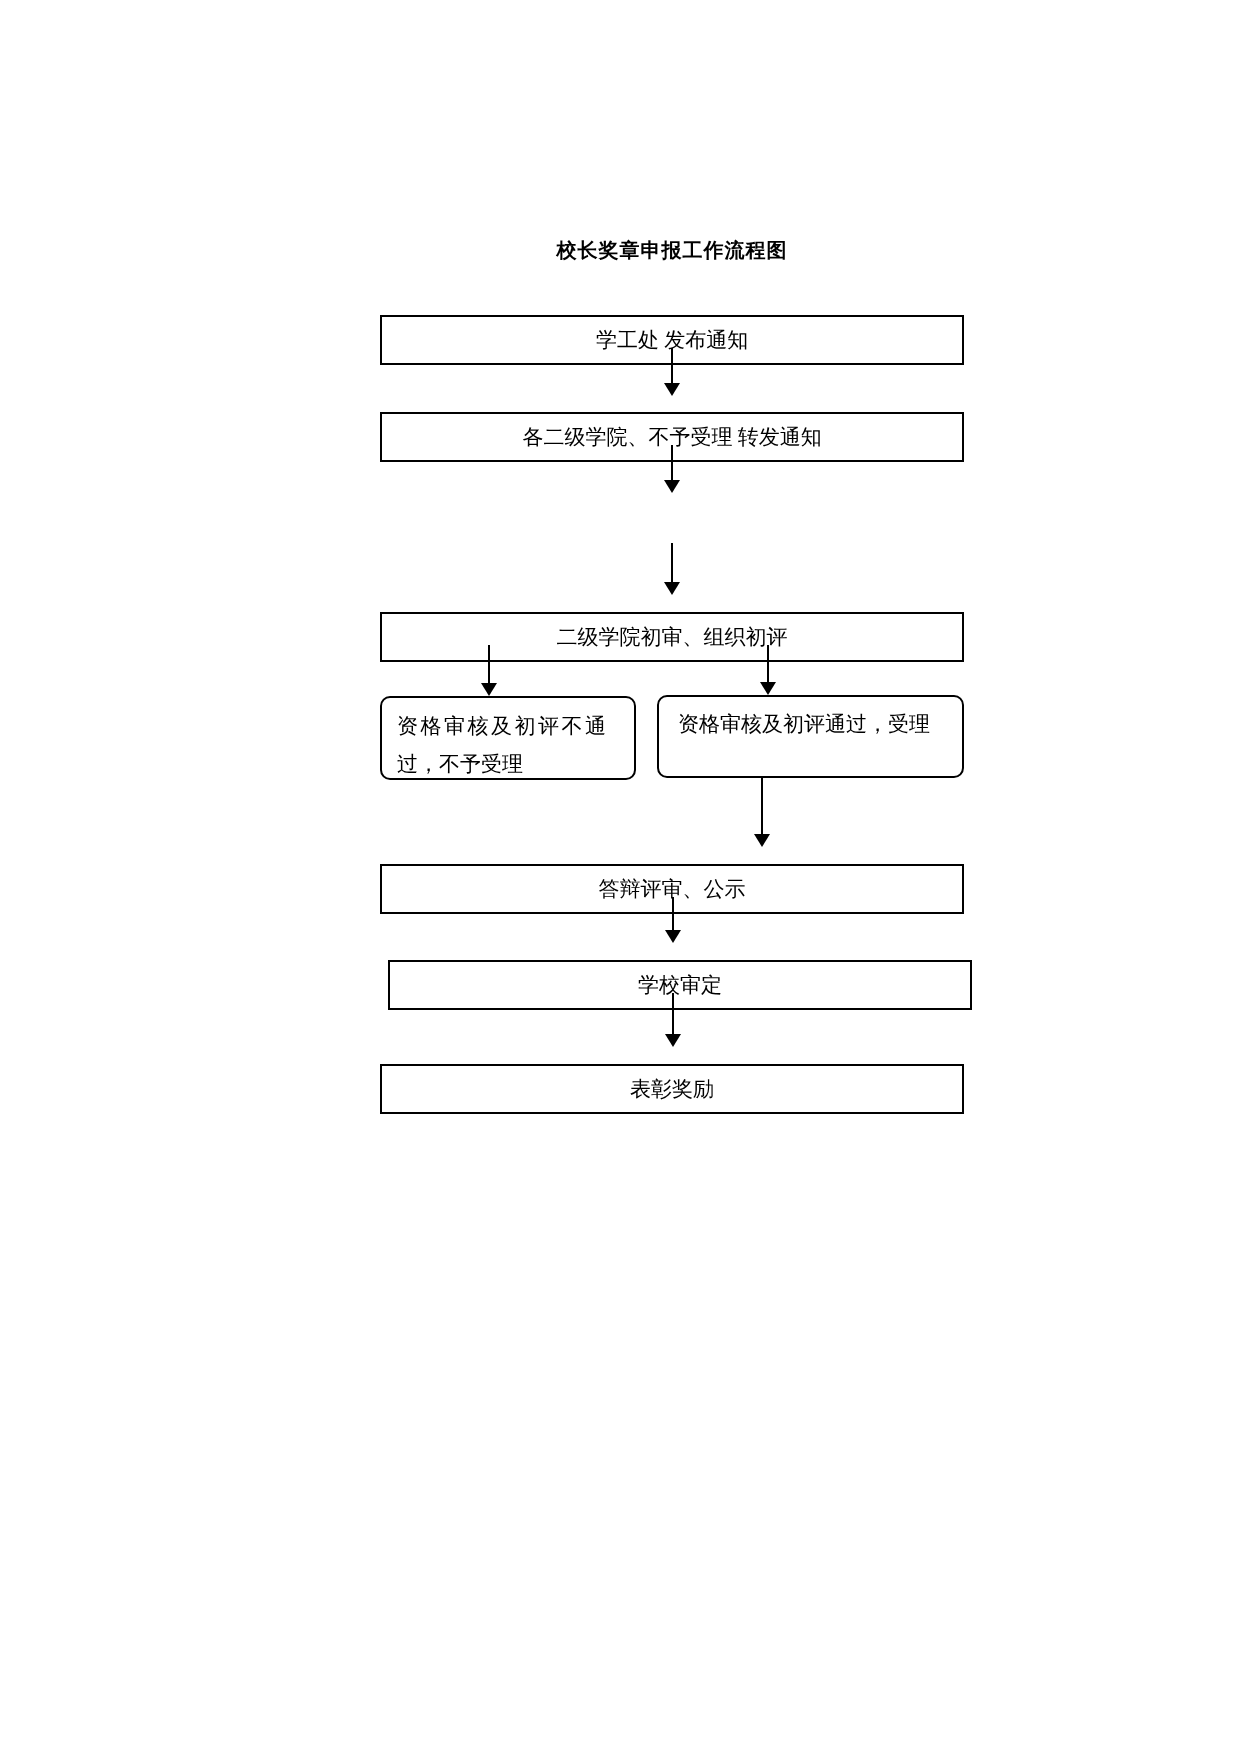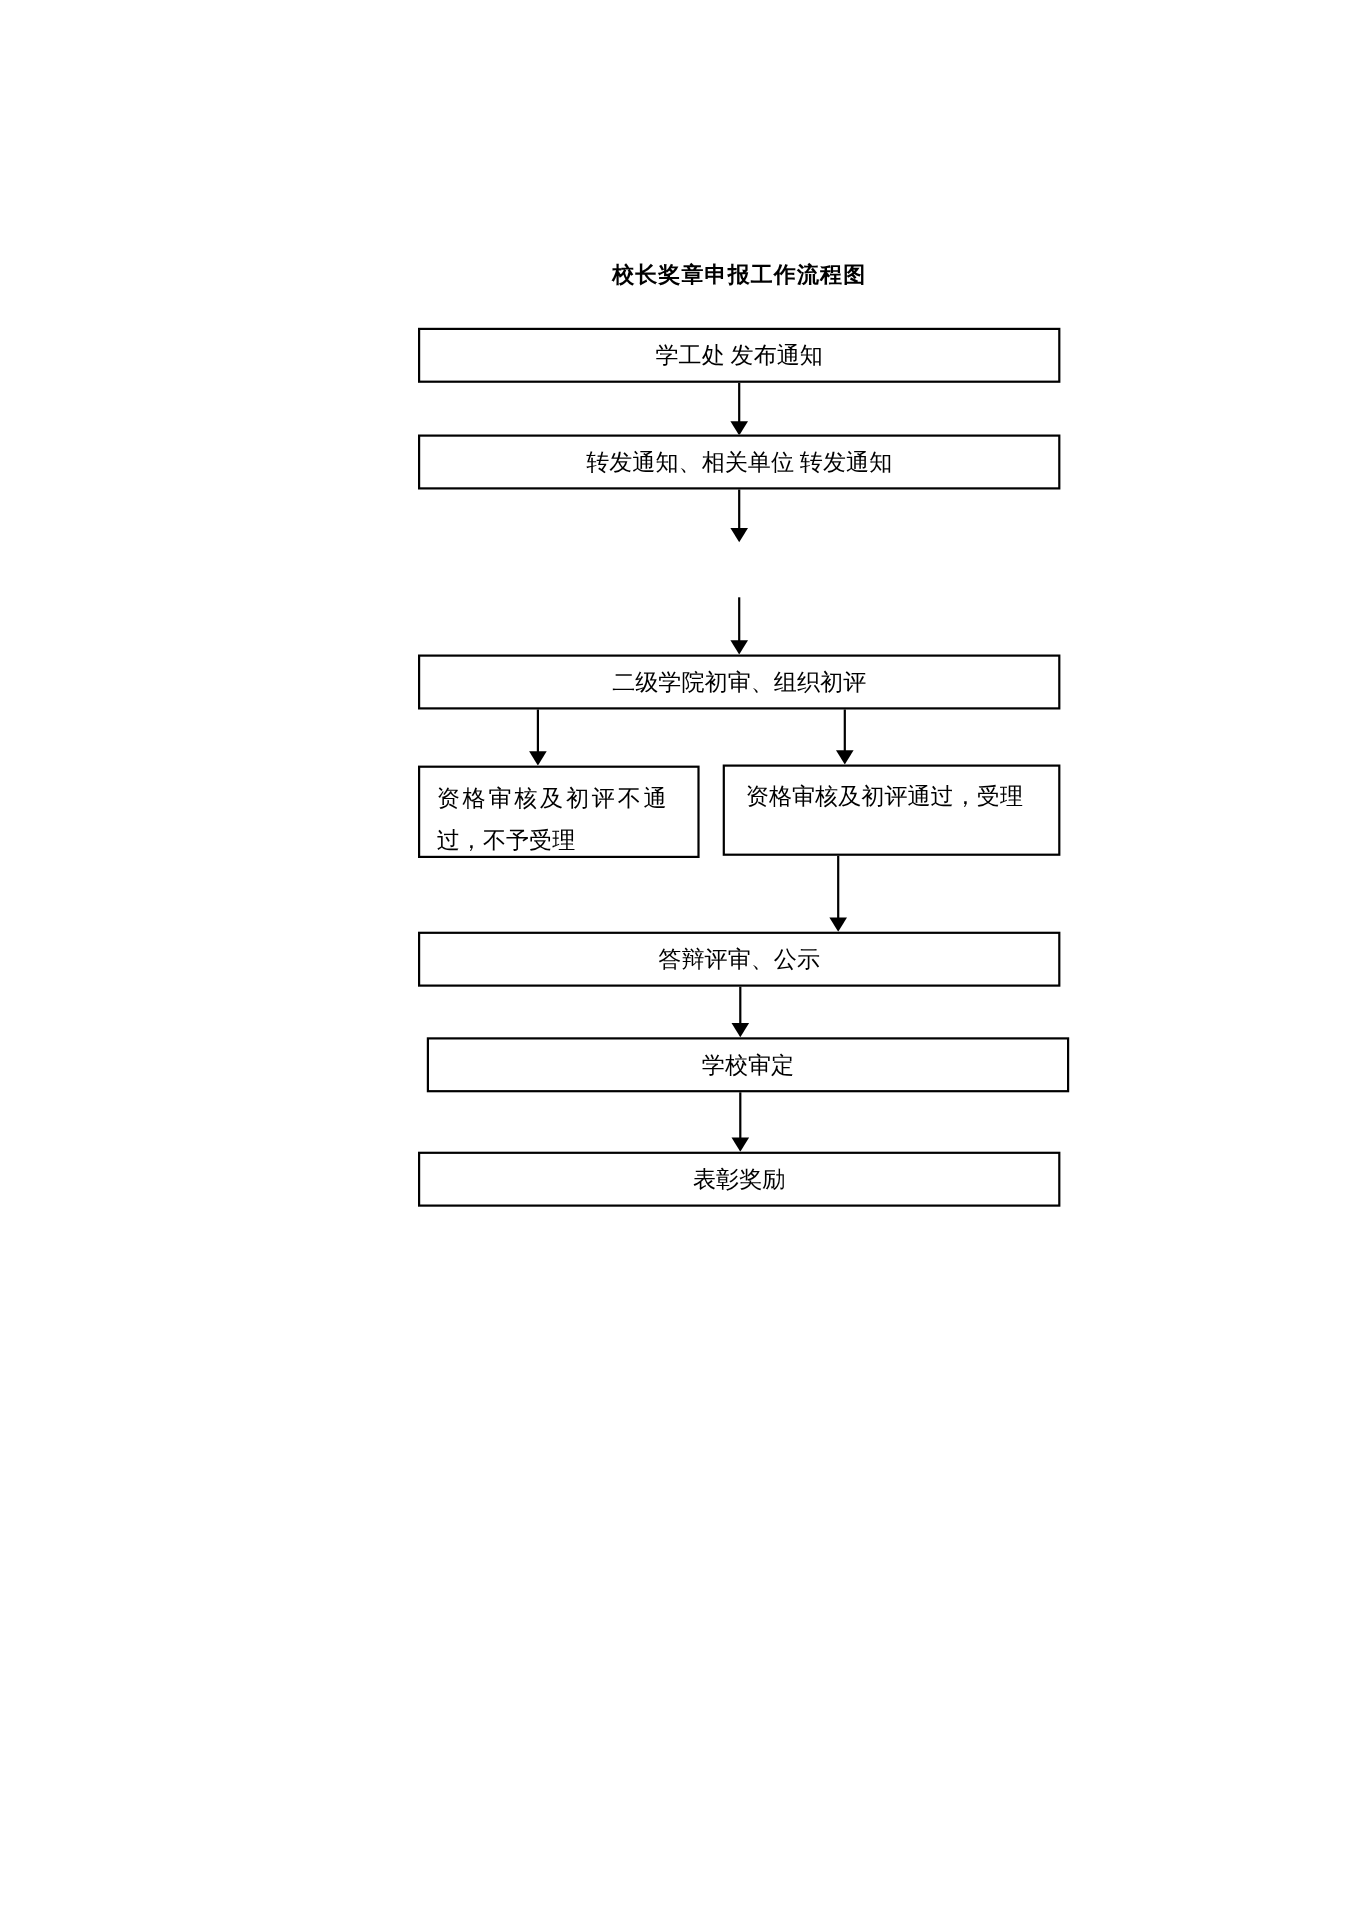--- a/index.html
+++ b/index.html
@@ -31,24 +31,26 @@
     border: 2px solid #000000;
     font-family: "Liberation Serif", serif;
     font-size: 21px;
     color: #000000;
   }
   .box.centered {
     display: flex;
     align-items: center;
     justify-content: center;
     text-align: left;
+    margin-top: 17px;
   }
   .box.toptext {
     display: block;
     text-align: left;
+    border-radius: 10px;
   }
   .reject-box {
     left: 380px; top: 696px; width: 256px; height: 84px;
     padding: 9px 28px 0 15px;
     line-height: 38px;
   }
   .accept-box {
     left: 657px; top: 695px; width: 307px; height: 83px;
     padding: 8px 24px 0 19px;
     line-height: 38px;
@@ -90,21 +92,21 @@
   <div class="box centered" style="left:380px; top:298px; width:584px; height:50px;">
     <span>学工处 发布通知</span>
   </div>
 
   <div class="arrow" style="left:664px; top:348px; height:48px;">
     <div class="shaft"></div>
     <div class="head"></div>
   </div>
 
   <div class="box centered" style="left:380px; top:395px; width:584px; height:50px;">
-    <span>转发通知、相关单位 转发通知</span>
+    <span>各二级学院、不予受理 转发通知</span>
   </div>
 
   <div class="arrow" style="left:664px; top:445px; height:48px;">
     <div class="shaft"></div>
     <div class="head"></div>
   </div>
 
 
   <div class="arrow" style="left:664px; top:543px; height:52px;">
     <div class="shaft"></div>

